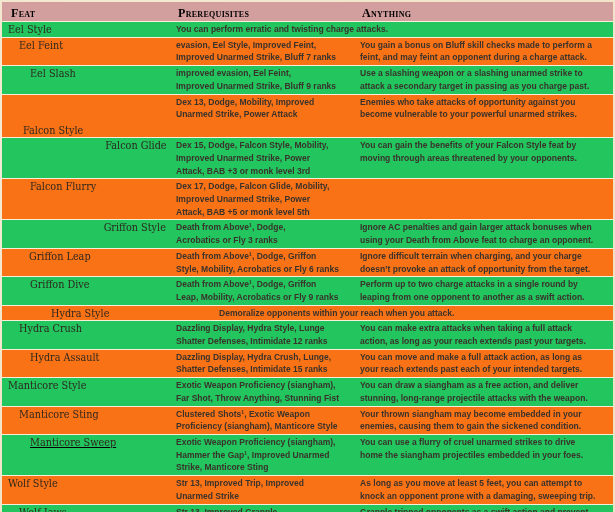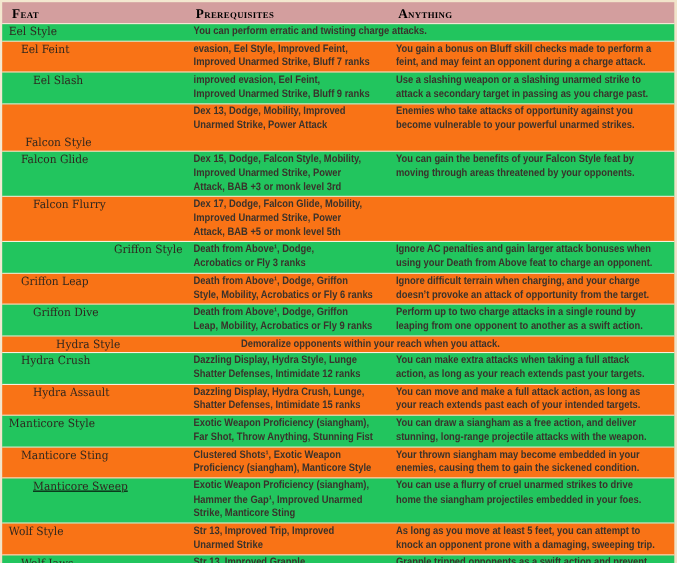--- a/index.html
+++ b/index.html
@@ -136,21 +136,21 @@
           <div class="cell pre">
             <div class="line">Dex 13, Dodge, Mobility, Improved</div>
             <div class="line">Unarmed Strike, Power Attack</div>
           </div>
           <div class="cell ben">
             <div class="line">Enemies who take attacks of opportunity against you</div>
             <div class="line">become vulnerable to your powerful unarmed strikes.</div>
           </div>
         </div>
         <div class="row cream">
-          <div class="cell feat" style="padding-left: 17px;">
+          <div class="cell feat" style="padding-left: 17px; text-align: right;">
             <div class="feat-name">Falcon Glide</div>
           </div>
           <div class="cell pre">
             <div class="line">Dex 15, Dodge, Falcon Style, Mobility,</div>
             <div class="line">Improved Unarmed Strike, Power</div>
             <div class="line">Attack, BAB +3 or monk level 3rd</div>
           </div>
           <div class="cell ben">
             <div class="line">You can gain the benefits of your Falcon Style feat by</div>
             <div class="line">moving through areas threatened by your opponents.</div>
@@ -173,21 +173,21 @@
           <div class="cell pre">
             <div class="line">Death from Above¹, Dodge,</div>
             <div class="line">Acrobatics or Fly 3 ranks</div>
           </div>
           <div class="cell ben">
             <div class="line">Ignore AC penalties and gain larger attack bonuses when</div>
             <div class="line">using your Death from Above feat to charge an opponent.</div>
           </div>
         </div>
         <div class="row pink">
-          <div class="cell feat" style="padding-left: 17px;">
+          <div class="cell feat" style="padding-left: 27px;">
             <div class="feat-name">Griffon Leap</div>
           </div>
           <div class="cell pre">
             <div class="line">Death from Above¹, Dodge, Griffon</div>
             <div class="line">Style, Mobility, Acrobatics or Fly 6 ranks</div>
           </div>
           <div class="cell ben">
             <div class="line">Ignore difficult terrain when charging, and your charge</div>
             <div class="line">doesn’t provoke an attack of opportunity from the target.</div>
           </div>

